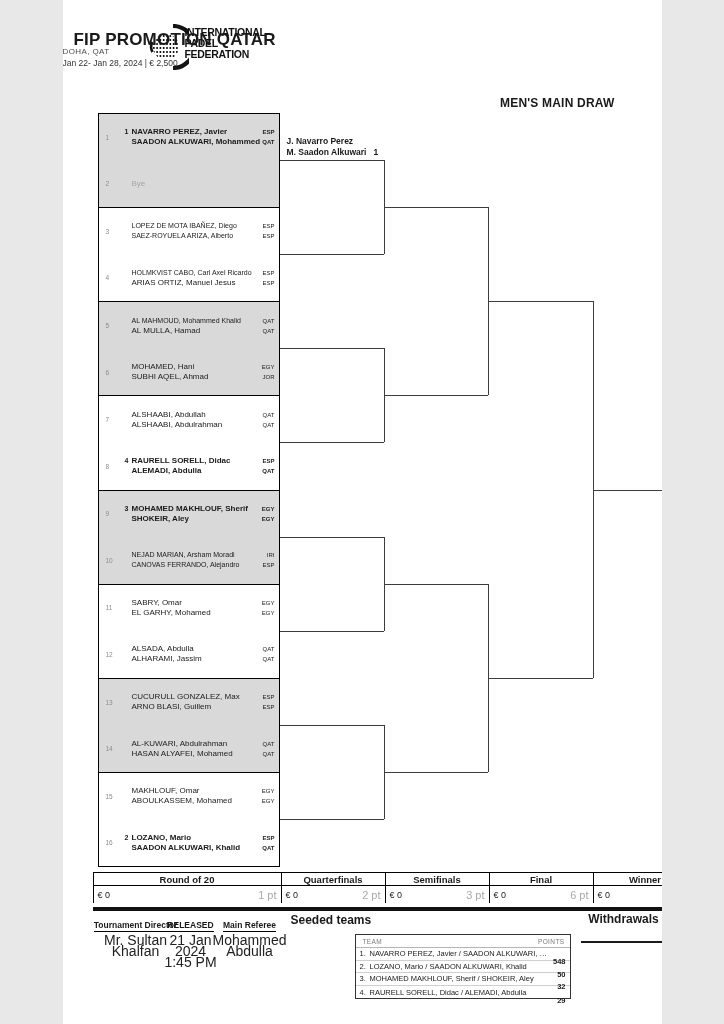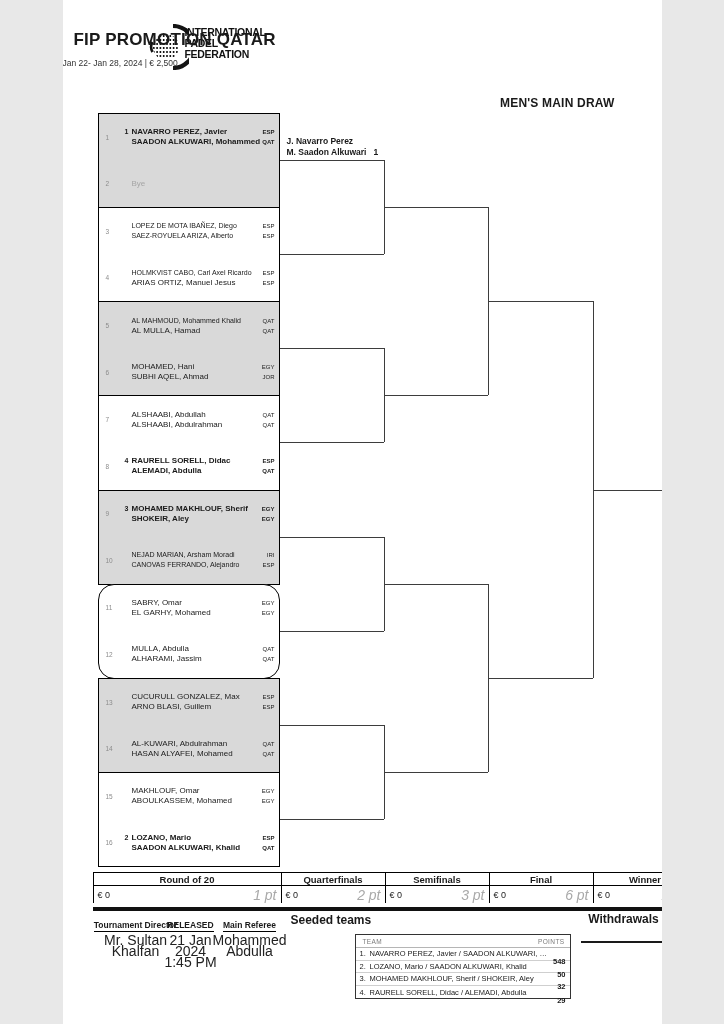--- a/index.html
+++ b/index.html
@@ -42,21 +42,21 @@
   #advancing { position:absolute; left:224px; top:136px; font-size:8.5px; font-weight:bold; line-height:11px; white-space:nowrap; }
   #advancing .adv-seed { margin-left:7px; }
 
   
   #rounds { position:absolute; left:30px; top:872px; width:605px; display:flex; border-top:1px solid #000; }
   .rcol { border-left:1px solid #000; }
   .rcol:last-child { border-right:1px solid #000; }
   .rhead { height:13px; border-bottom:1px solid #000; font-size:9.5px; font-weight:bold; text-align:center; line-height:13px; }
   .rvals { height:17px; display:flex; justify-content:space-between; align-items:center; padding:0 4px; }
   .rprize { font-size:9px; color:#222; }
-  .rpts { font-size:14px; color:#a9a9a9;font-style:italic; }
+  .rpts { font-size:11px; color:#a9a9a9; }
 
   #thickbar { position:absolute; left:30px; top:907px; width:662px; height:4px; background:#111; }
 
   
   .off-block { position:absolute; text-align:center; }
   .off-label { display:inline-block; font-size:8.5px; font-weight:bold; border-bottom:1px solid #000; padding-bottom:1px; }
   .off-value { font-size:14px; color:#222; margin-top:3px; line-height:11px; }
   #off-director { left:30px; top:914px; width:86px; }
   #off-released { left:96px; top:914px; width:64px; }
   #off-referee  { left:144px; top:914px; width:86px; }
@@ -99,20 +99,21 @@
       <path d="M3.5 18 A 10 10 0 0 0 3.5 28" fill="none" stroke="#141414" stroke-width="2.6"></path>
     </svg>
   </div>
   <div id="logo-text">
     <div>INTERNATIONAL</div>
     <div>PADEL</div>
     <div>FEDERATION</div>
   </div>
 
   <div id="evt-title">FIP PROMOTION QATAR</div>
+  <div id="evt-loc">DOHA, QAT</div>
   <div id="evt-dates">Jan 22- Jan 28, 2024  |  € 2,500</div>
   <div id="draw-label">MEN'S MAIN DRAW</div>
 
   <div id="bracket-col">
       <div class="match gray" style="top: 0px;">
         <div class="team bold">
     <span class="pos">1</span>
     <span class="names">
       <span class="seedsup">1</span>
       <span class="pname p1">NAVARRO PEREZ, Javier</span>
@@ -225,38 +226,38 @@
 
       <span class="pname p1 small">NEJAD MARIAN, Arsham Moradi</span>
       <span class="pname p2 small">CANOVAS FERRANDO, Alejandro</span>
     </span>
     <span class="ctry">
       <span class="c1">IRI</span><br>
       <span class="c2">ESP</span>
     </span>
   </div>
       </div>
-      <div class="match" style="top: 470.625px; border-radius: 16px;">
+      <div class="match" style="top: 470.625px;">
         <div class="team">
     <span class="pos">11</span>
     <span class="names">
 
       <span class="pname p1">SABRY, Omar</span>
       <span class="pname p2">EL GARHY, Mohamed</span>
     </span>
     <span class="ctry">
       <span class="c1">EGY</span><br>
       <span class="c2">EGY</span>
     </span>
   </div>
         <div class="team">
     <span class="pos">12</span>
     <span class="names">
 
-      <span class="pname p1">MULLA, Abdulla</span>
+      <span class="pname p1">ALSADA, Abdulla</span>
       <span class="pname p2">ALHARAMI, Jassim</span>
     </span>
     <span class="ctry">
       <span class="c1">QAT</span><br>
       <span class="c2">QAT</span>
     </span>
   </div>
       </div>
       <div class="match gray" style="top: 564.75px;">
         <div class="team">

